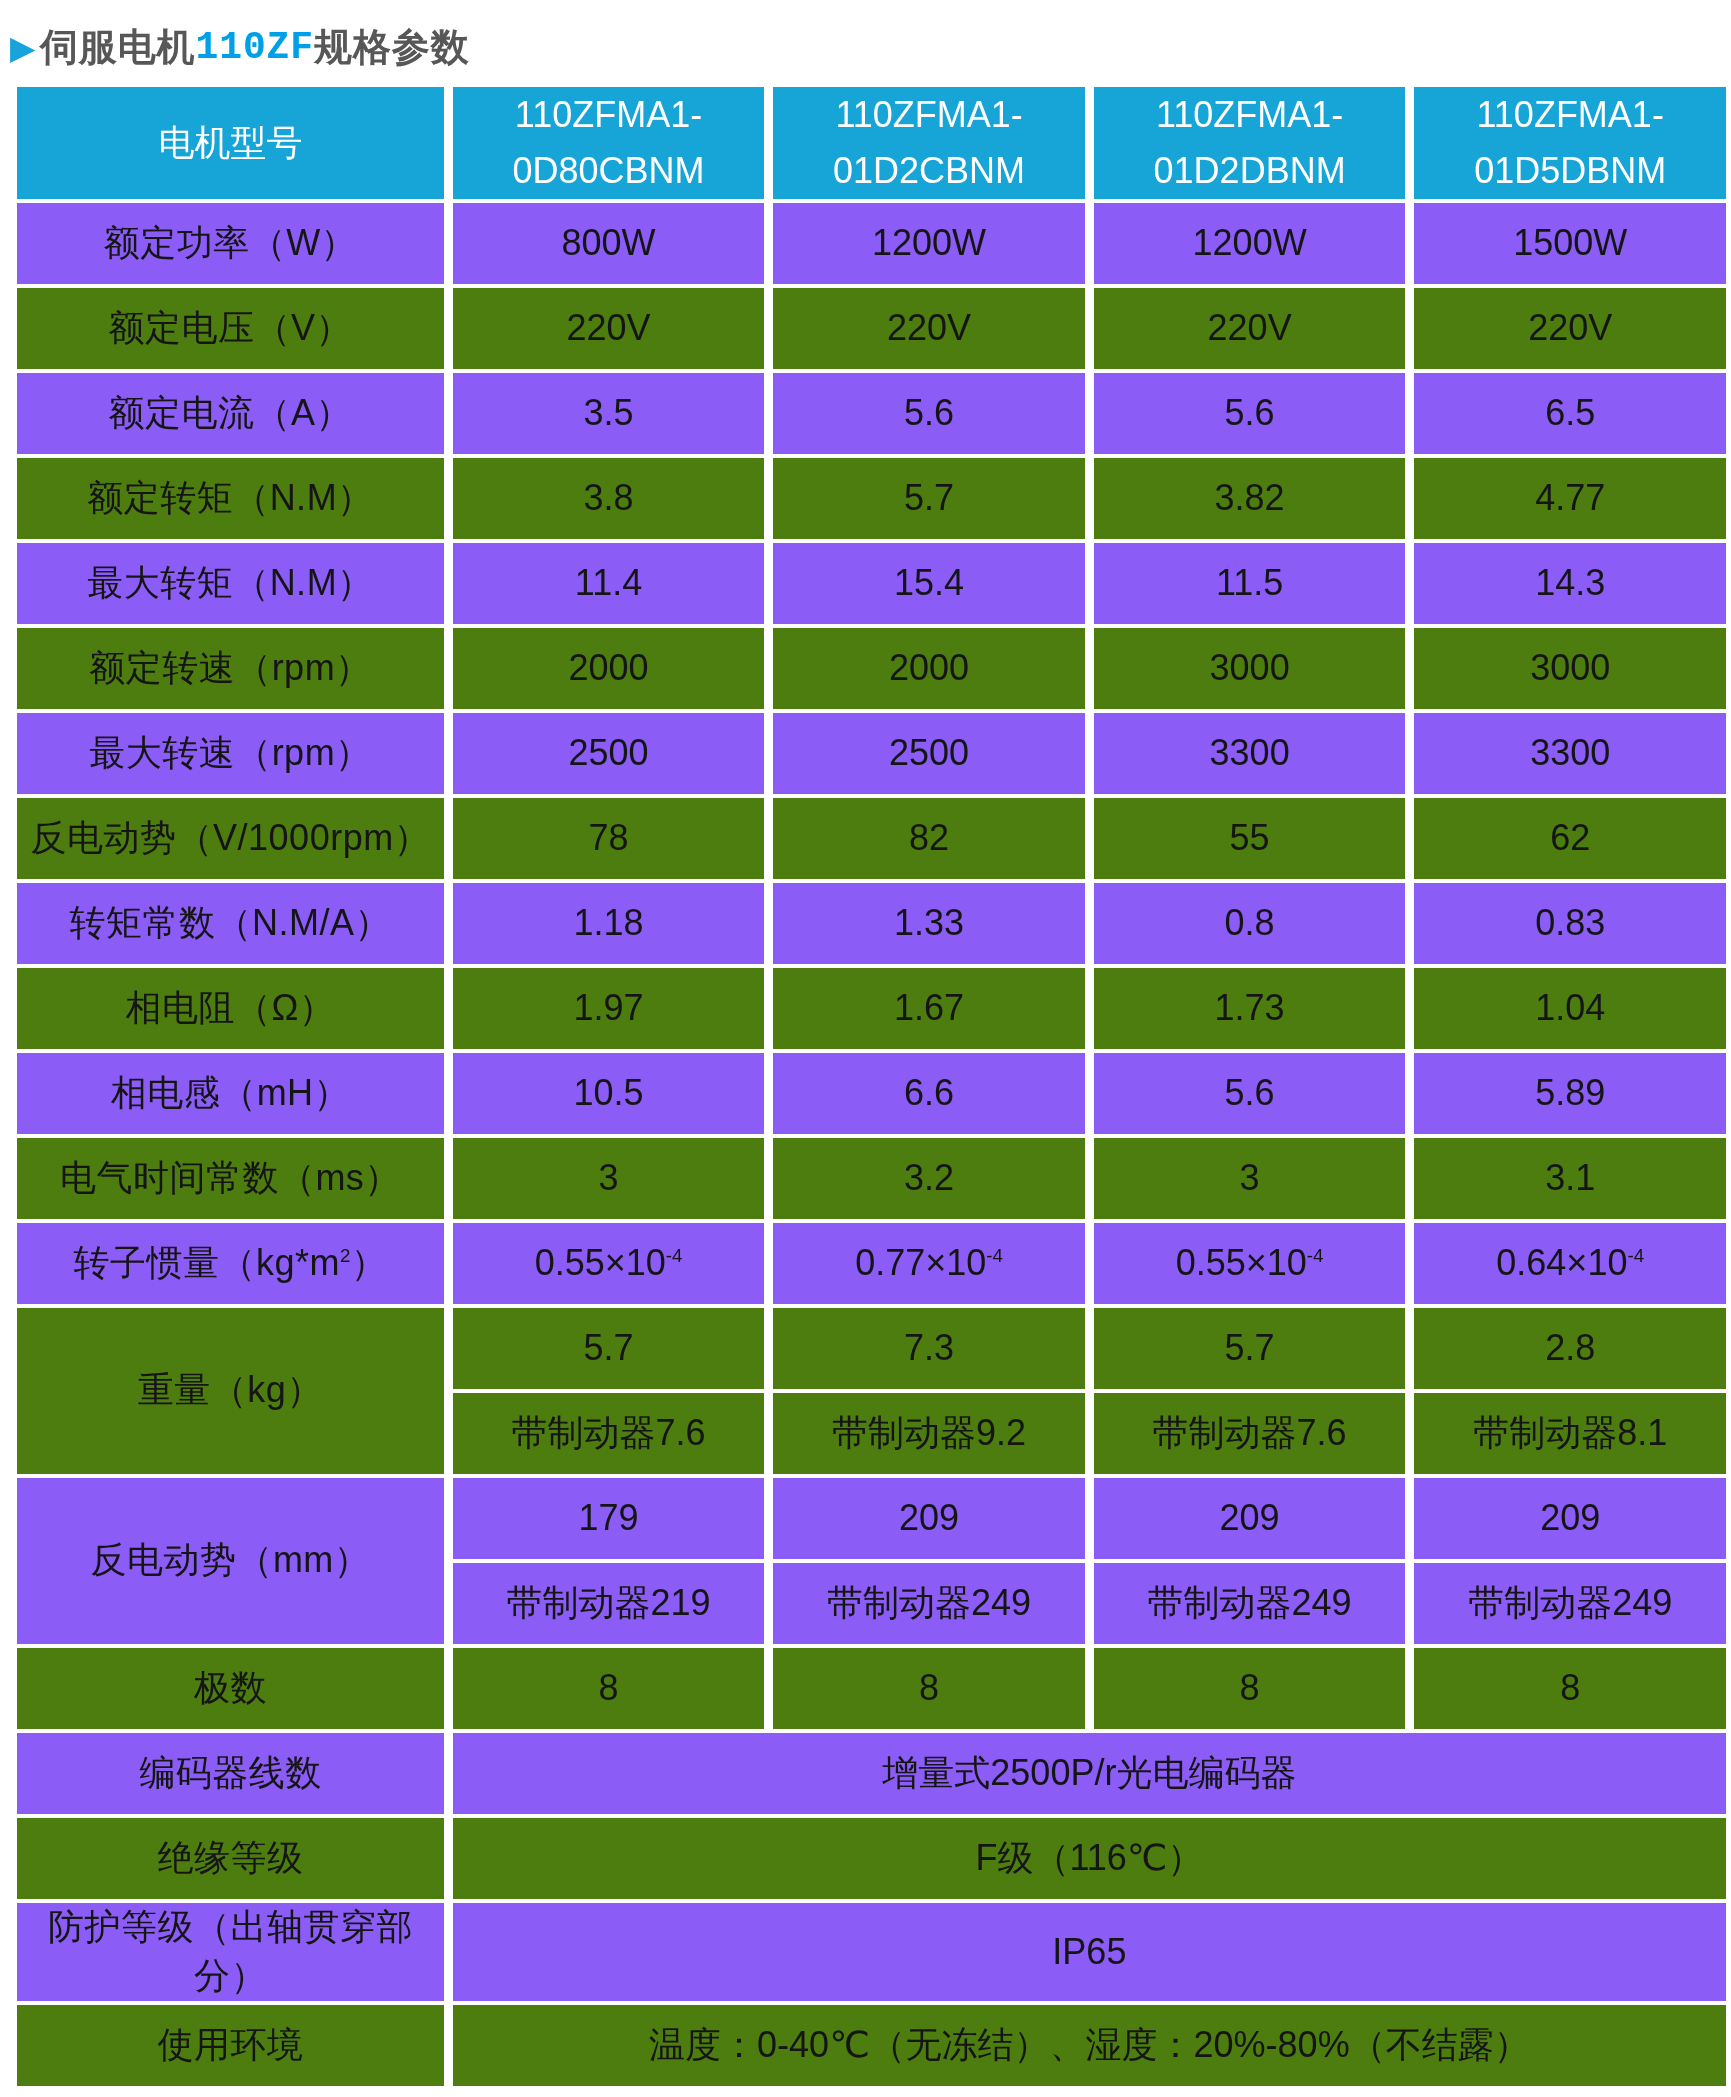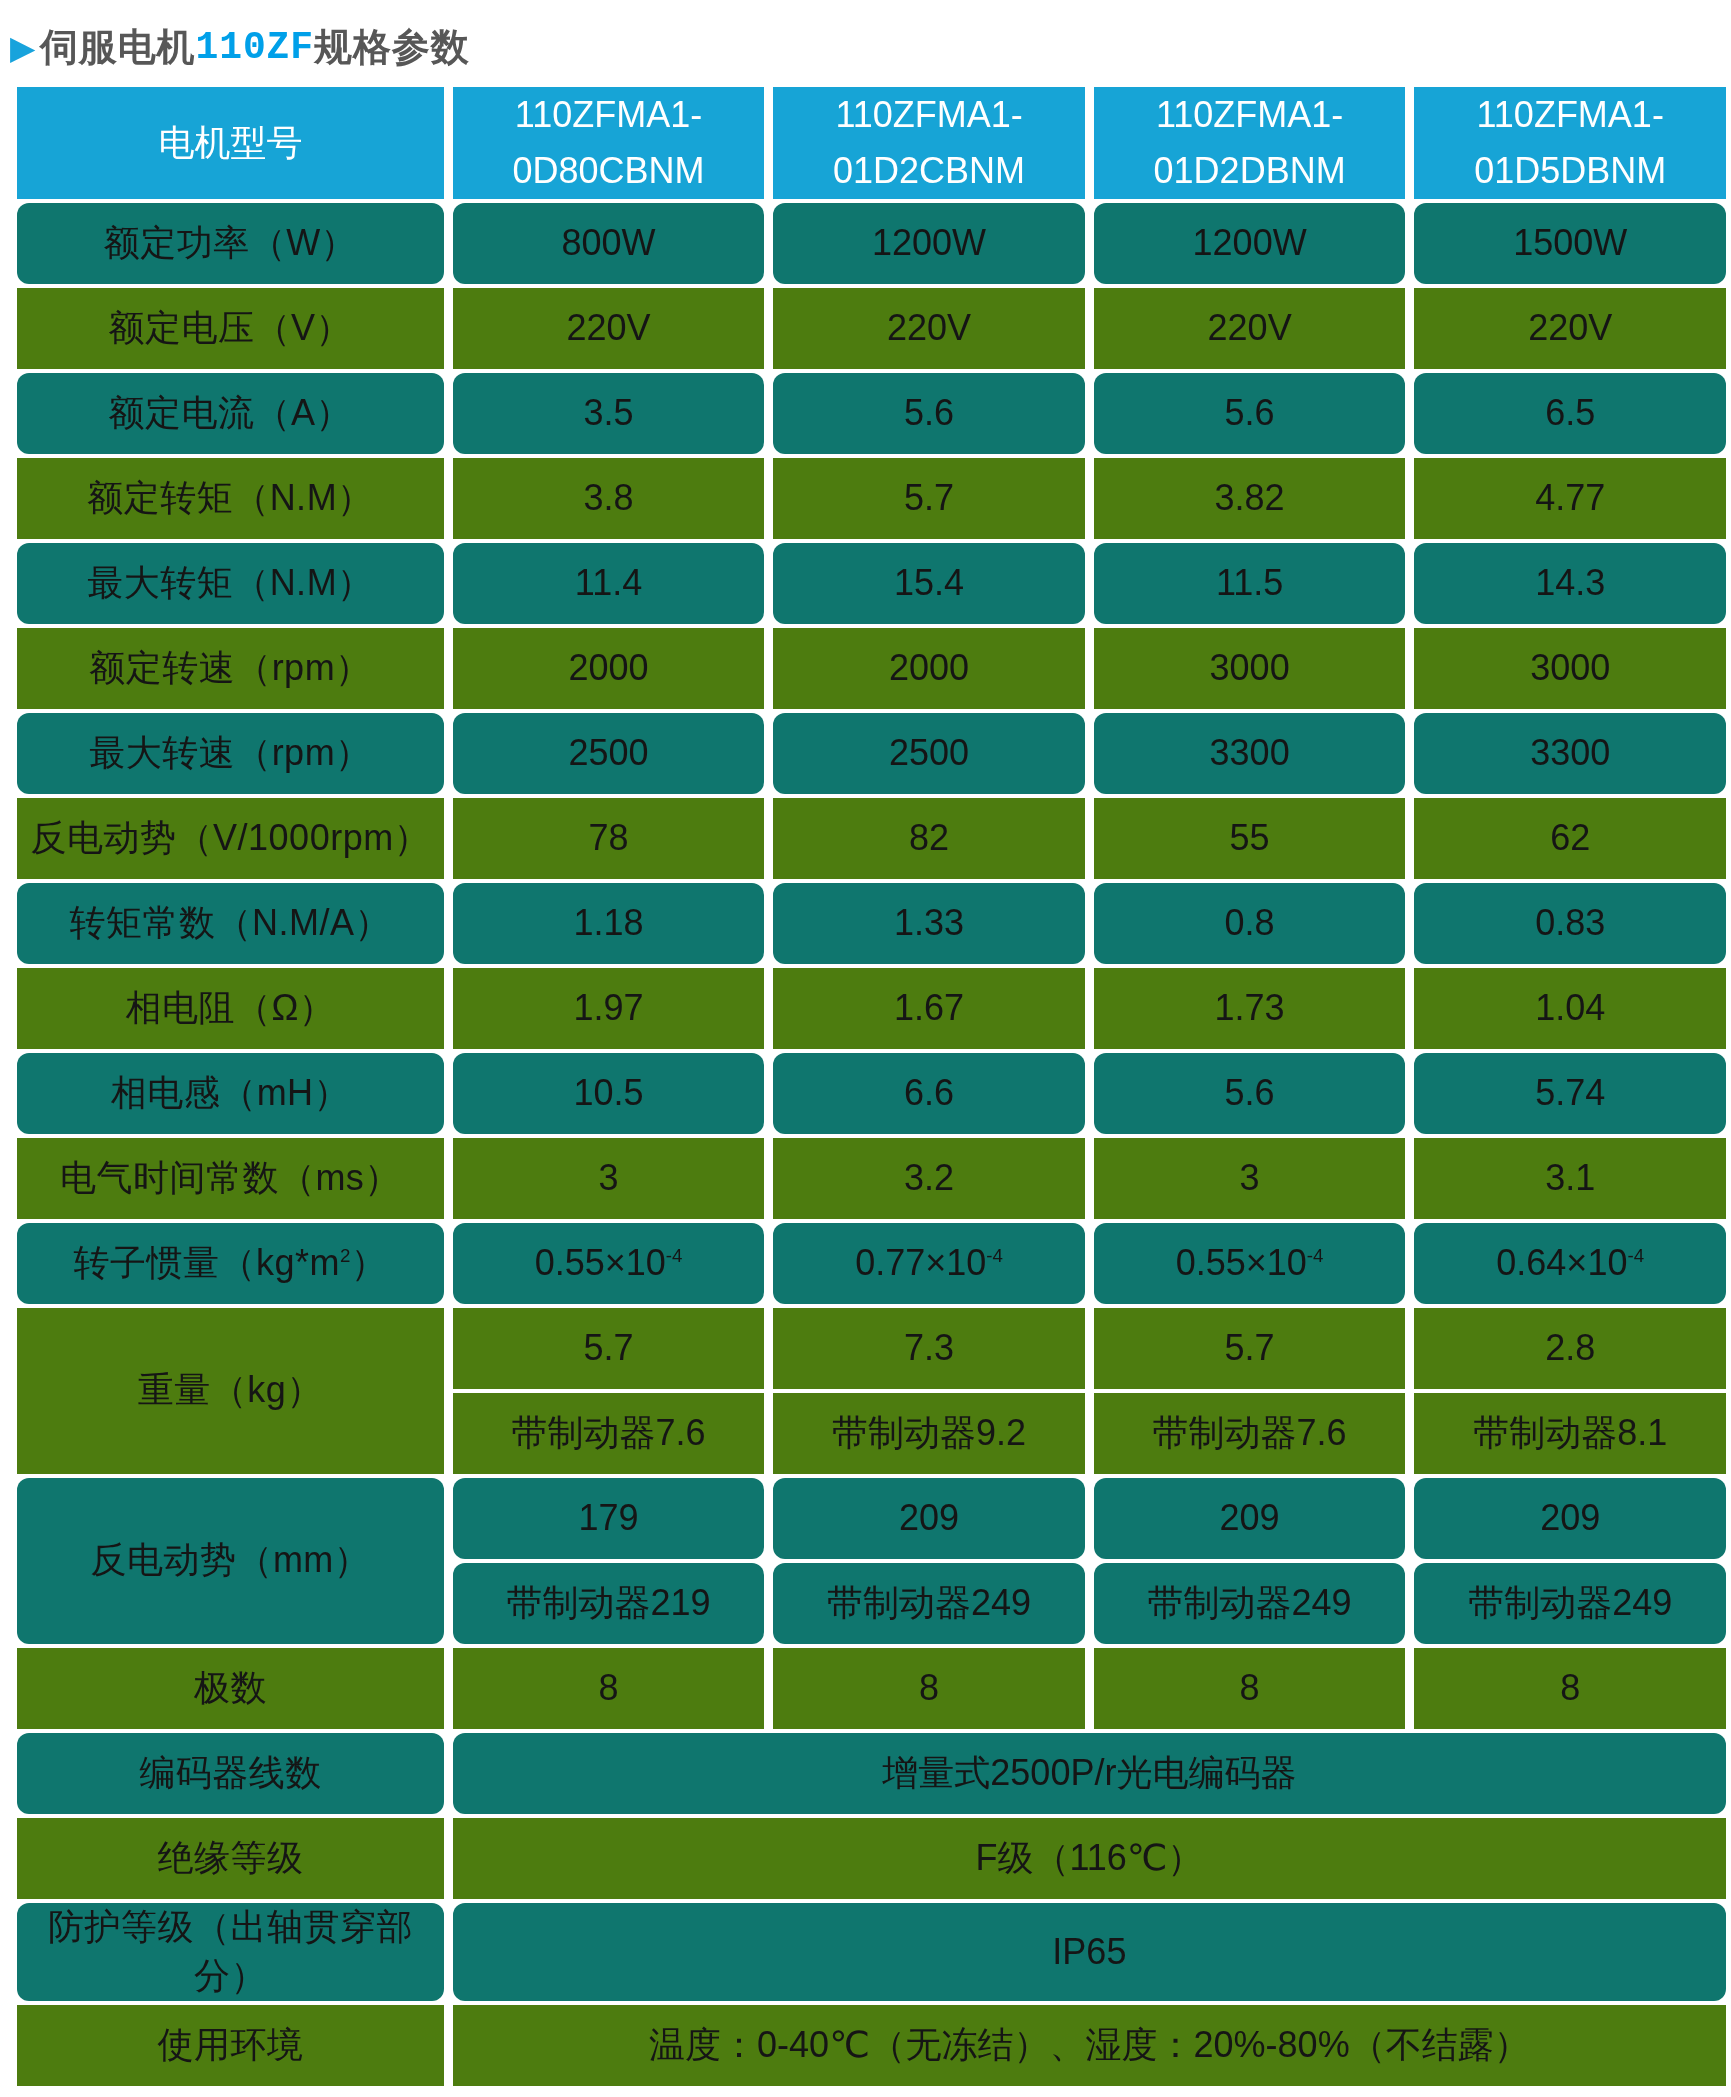--- a/index.html
+++ b/index.html
@@ -26,21 +26,21 @@
   th,td{
     text-align:center;vertical-align:middle;
     font-size:36px;font-weight:400;
     padding:0;overflow:hidden;
   }
   tr.head th{
     background:#17A4D6;color:#ffffff;
     height:106px;line-height:1.55;
   }
   tbody td{height:81px;}
-  tr.r-blue td{background:#0f766e;border-radius:12px;}
+  tr.r-blue td{background:#8b5cf6;}
   tr.r-gray td{background:#4d7c0f;}
   td.lbl{letter-spacing:0.5px;}
   sup{font-size:52%;vertical-align:super;line-height:0;}
 </style>
 </head>
 <body>
 
 <div class="title-wrap">
   <div class="title">
     <span class="arrow">▶</span>
@@ -148,21 +148,21 @@
       <td>1.97</td>
       <td>1.67</td>
       <td>1.73</td>
       <td>1.04</td>
     </tr>
     <tr class="r-blue">
       <td class="lbl">相电感（mH）</td>
       <td>10.5</td>
       <td>6.6</td>
       <td>5.6</td>
-      <td>5.74</td>
+      <td>5.89</td>
     </tr>
     <tr class="r-gray">
       <td class="lbl">电气时间常数（ms）</td>
       <td>3</td>
       <td>3.2</td>
       <td>3</td>
       <td>3.1</td>
     </tr>
 
     <tr class="r-blue">

